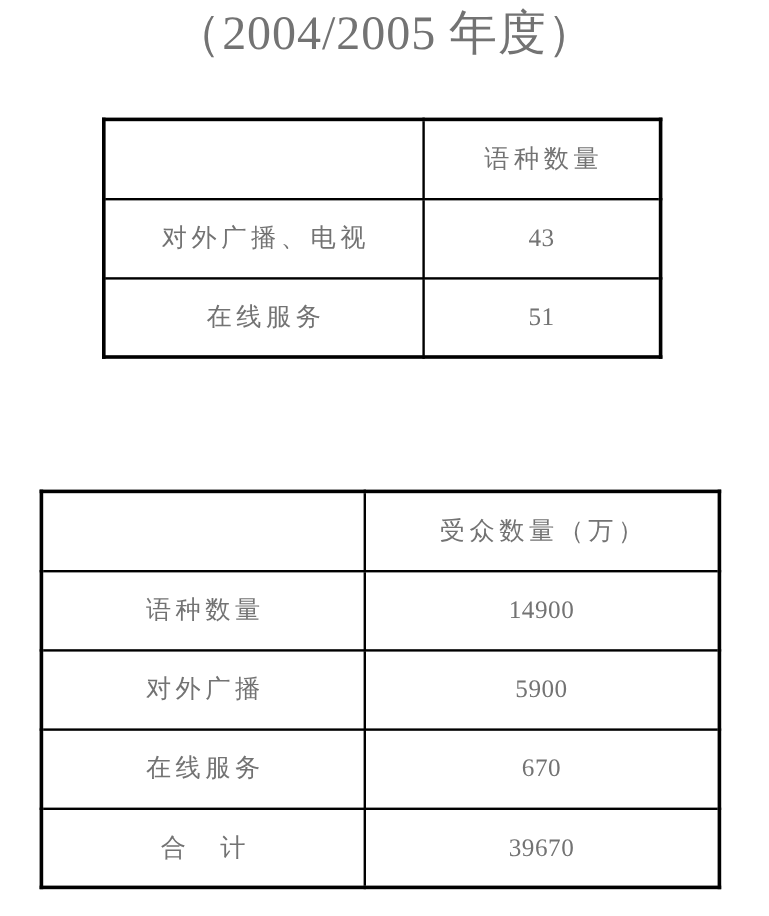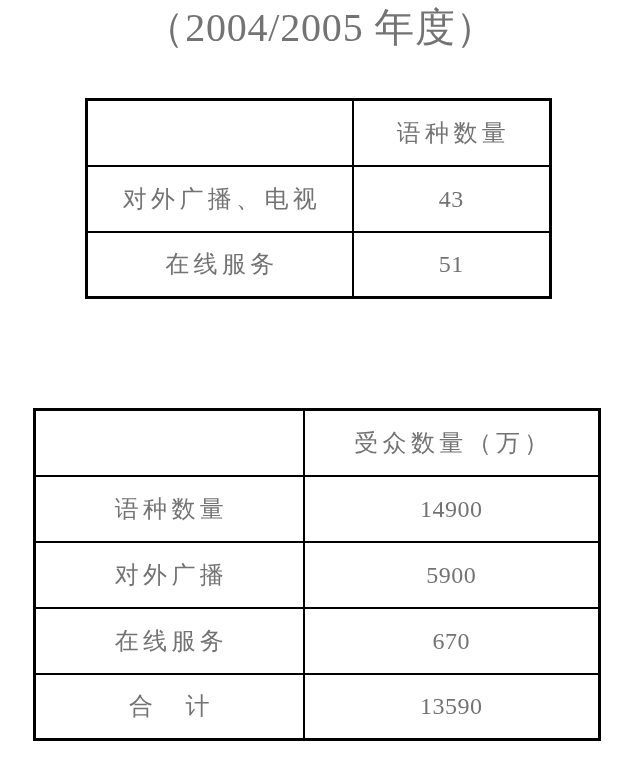--- a/index.html
+++ b/index.html
@@ -31,21 +31,21 @@
     border-collapse: collapse;
     border: 3px solid #000000;
     table-layout: fixed;
     background: #ffffff;
   }
   td {
     border: 2px solid #000000;
     height: 66px;
     text-align: center;
     vertical-align: middle;
-    font-size: 24px;
+    font-size: 21px;
     line-height: 1;
     overflow: hidden;
     white-space: nowrap;
   }
   td.lbl { letter-spacing: 0.18em; text-indent: 0.18em; }
   td.num { letter-spacing: 0.02em; }
   .t1 col.c1 { width: 266px; }
   .t1 col.c2 { width: 198px; }
   .t2 col.c1 { width: 269px; }
   .t2 col.c2 { width: 296px; }
@@ -98,19 +98,19 @@
         <tr>
           <td class="lbl">对外广播</td>
           <td class="num">5900</td>
         </tr>
         <tr>
           <td class="lbl">在线服务</td>
           <td class="num">670</td>
         </tr>
         <tr>
           <td class="lbl">合　计</td>
-          <td class="num">13590</td>
+          <td class="num">39670</td>
         </tr>
       </tbody>
     </table>
   </div>
 
 </div>
 
 </body></html>

